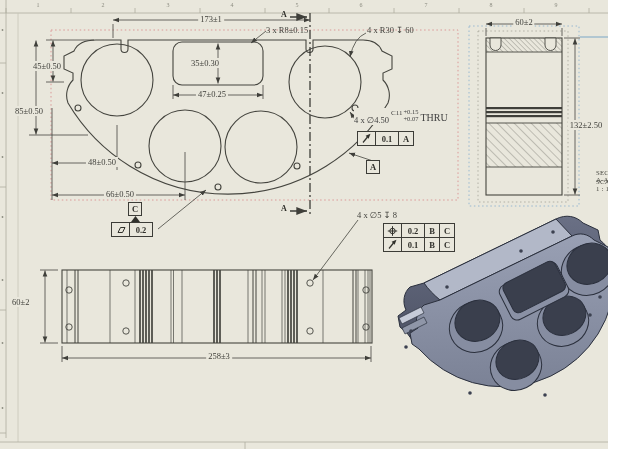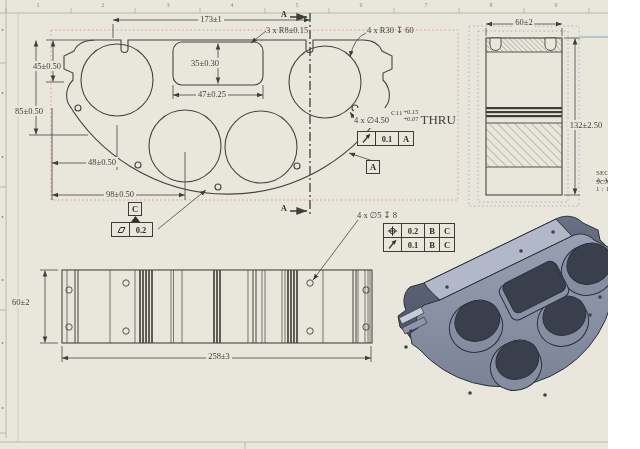--- a/index.html
+++ b/index.html
@@ -17,21 +17,21 @@
     font-size:8.5px;font-weight:bold;color:#30302b;border-left:1px solid #3c3c37;padding:0 2px;box-sizing:border-box;}
   .fcf .cell:first-child{border-left:none;}
   .fcf .sym{width:17px;} .fcf .val{width:23px;} .fcf .dat{width:15px;}
   .datumbox{position:absolute;width:12px;height:12px;border:1px solid #3c3c37;background:#e9e7dc;
     font-size:8.5px;font-weight:bold;color:#30302b;display:flex;align-items:center;justify-content:center;z-index:3;}
   .seclabel{position:absolute;font-size:8px;font-weight:bold;color:#2e2e29;z-index:3;}
   .callout{position:absolute;display:flex;align-items:flex-start;background:#e9e7dc;z-index:3;color:#404040;}
   .callout .qty{font-size:8.5px;margin-top:7px;}
   .callout .fit{font-size:7px;margin:1px 1px 0 2px;}
   .callout .tols{display:flex;flex-direction:column;font-size:6.5px;line-height:7px;margin-top:0;}
-  .callout .thru{font-size:13px;margin:4px 0 0 2px;}
+  .callout .thru{font-size:10px;margin:4px 0 0 2px;}
   .caption{position:absolute;font-size:6.8px;color:#4a4a44;z-index:3;letter-spacing:.2px;}
   .title{position:absolute;left:374px;top:418px;font-size:11.5px;letter-spacing:.8px;color:#707066;z-index:3;}
   .balloon{position:absolute;left:610px;top:46px;width:13px;height:13px;border:1px solid #a9bdc9;
     font-size:7px;color:#93a4b1;display:flex;align-items:center;justify-content:center;z-index:3;background:#e9e7dc;}
   .minisym{display:block;}
 </style>
 </head>
 <body>
 
 <div class="sheet">
@@ -304,21 +304,21 @@
   <div class="rulernum" style="left:556px">9</div>
 
   <div class="txt dim ctr" style="left:211px;top:14px">173±1</div>
   <div class="txt" style="left:266px;top:25px">3 x R8±0.15</div>
   <div class="txt" style="left:367px;top:25px">4 x R30 ↧ 60</div>
   <div class="txt dim" style="left:31px;top:61px">45±0.50</div>
   <div class="txt dim ctr" style="left:205px;top:58px">35±0.30</div>
   <div class="txt dim ctr" style="left:212px;top:89px">47±0.25</div>
   <div class="txt dim" style="left:13px;top:106px">85±0.50</div>
   <div class="txt dim ctr" style="left:102px;top:157px">48±0.50</div>
-  <div class="txt dim ctr" style="left:120px;top:189px">98±0.50</div>
+  <div class="txt dim ctr" style="left:120px;top:189px">66±0.50</div>
 
   <div class="seclabel" style="left:281px;top:10px">A</div>
   <div class="seclabel" style="left:281px;top:204px">A</div>
 
   <div class="callout" style="left:354px;top:108px">
     <span class="qty">4 x ∅4.50</span>
     <span class="fit">C11</span>
     <span class="tols">
       <span>+0.15</span>
       <span>+0.07</span>

